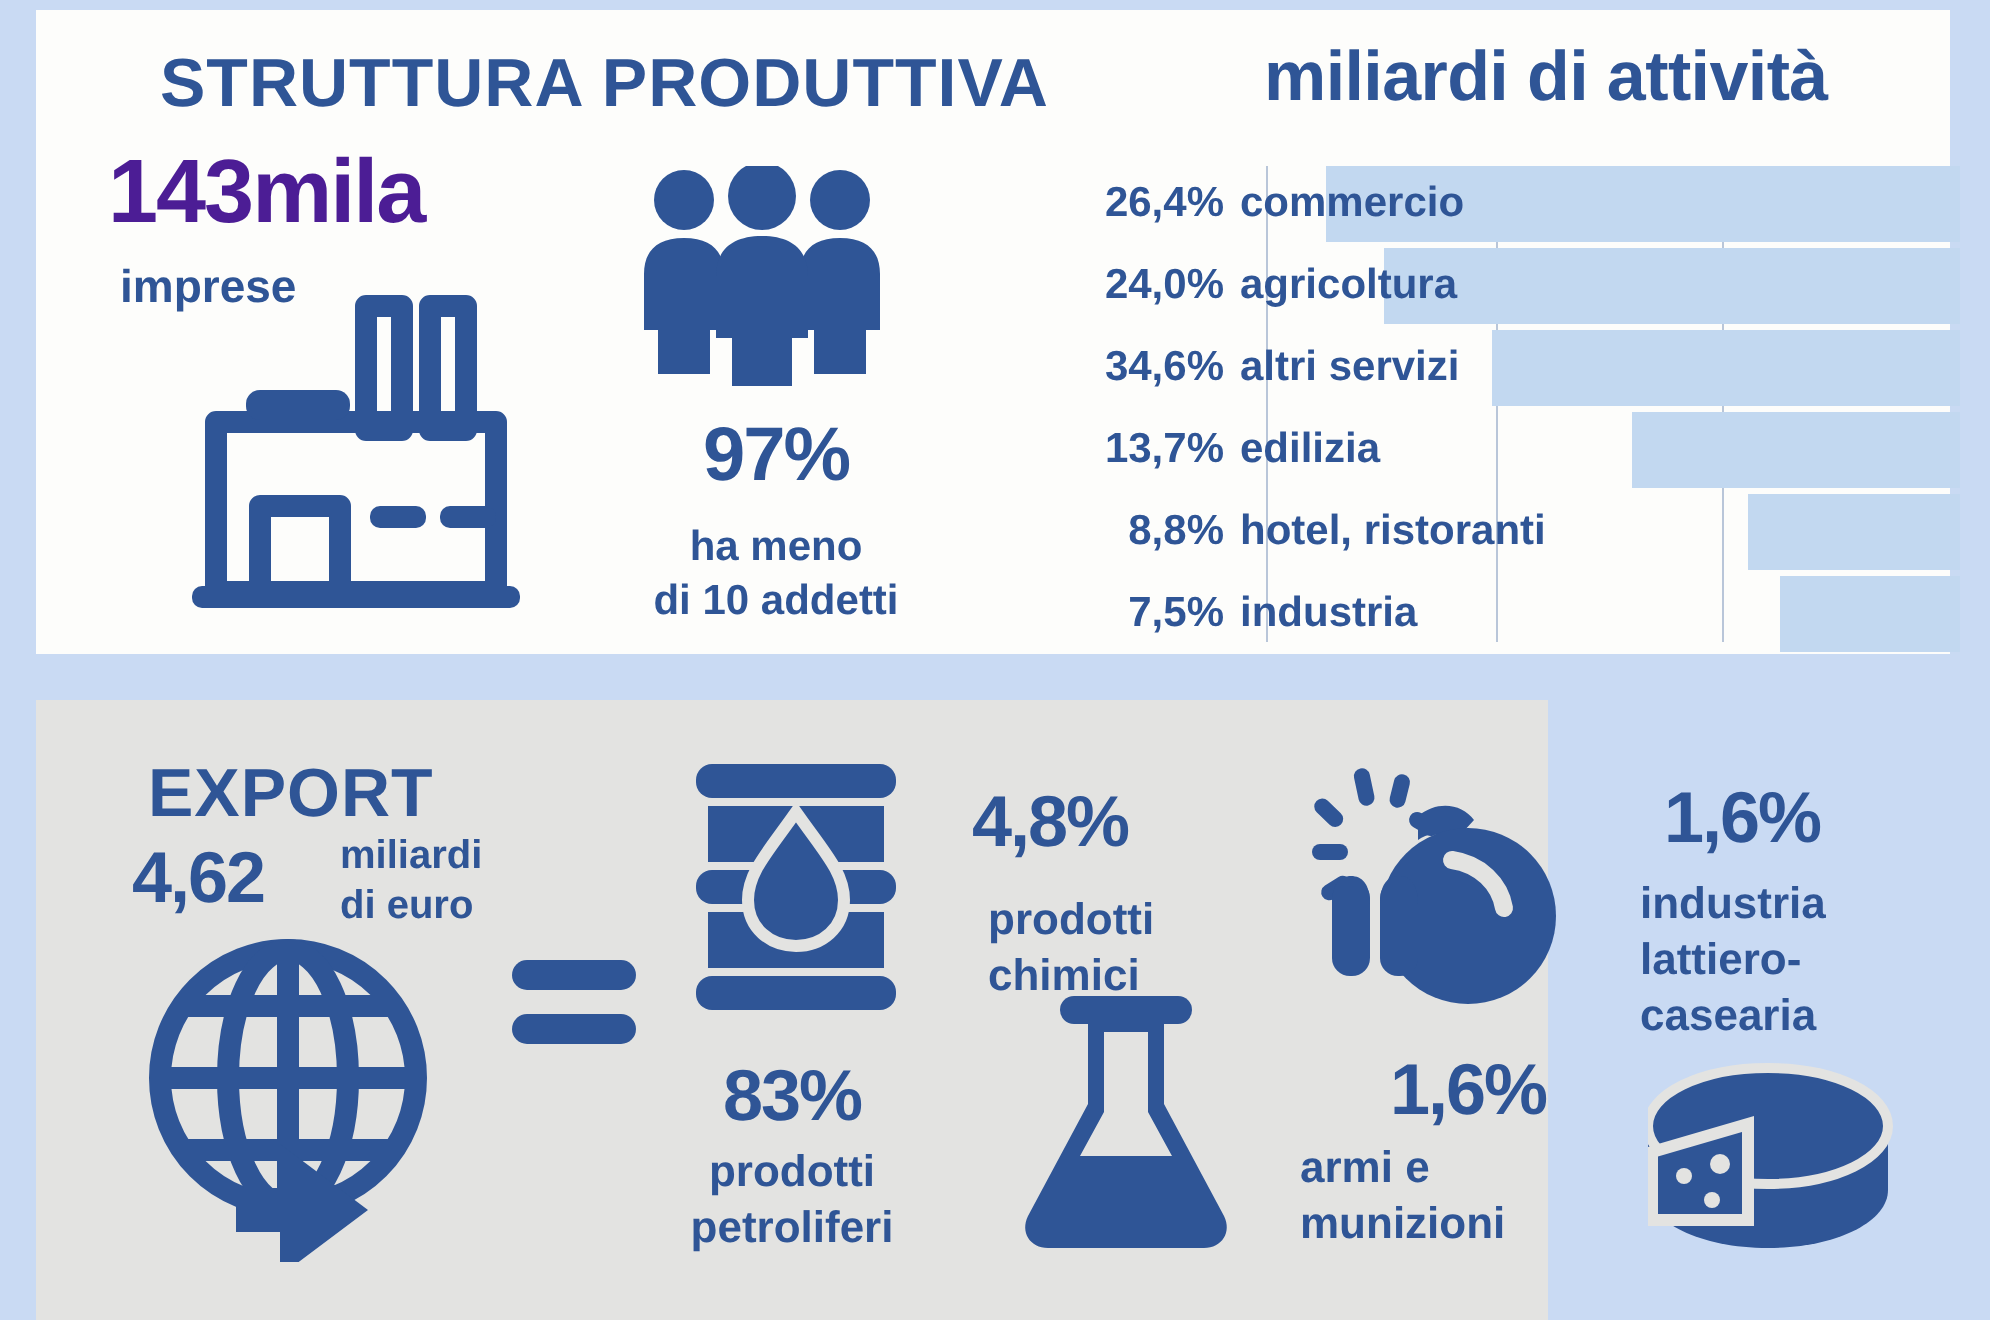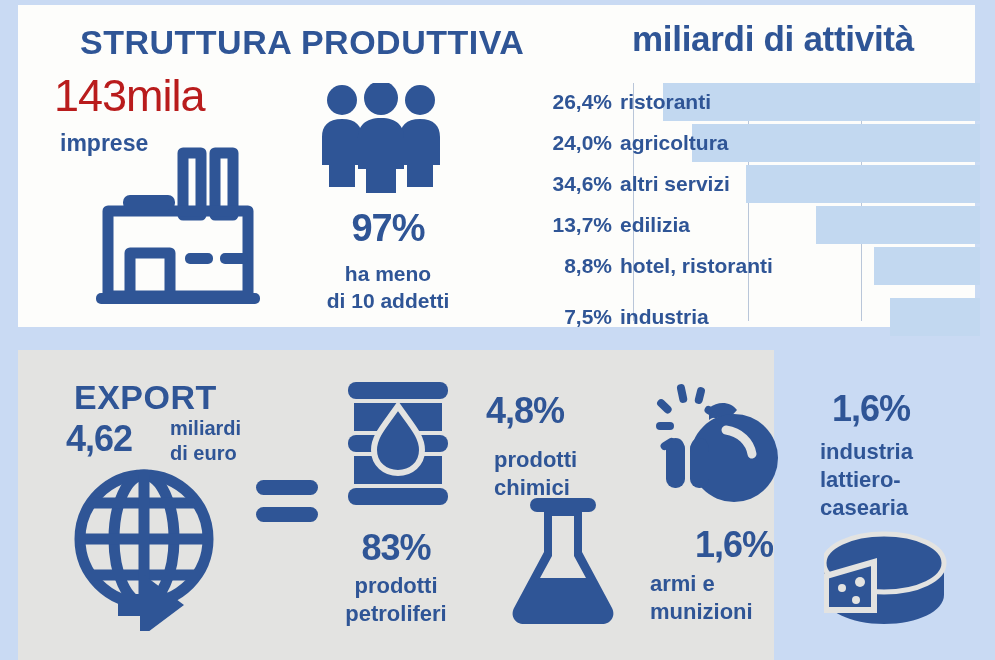--- a/index.html
+++ b/index.html
@@ -23,21 +23,21 @@
     color:#2f5596;
   }
   #title-settori{
     position:absolute;left:614px;top:14px;
     font-size:35px;font-weight:bold;letter-spacing:-.3px;
     color:#2f5596;
   }
 
   #big-number{
     position:absolute;left:36px;top:65px;
-    font-size:45px;font-weight:normal;color:#b91c1c;letter-spacing:-1px;
+    font-size:45px;font-weight:bold;color:#4c1d95;letter-spacing:-1px;
   }
   #big-number-sub{
     position:absolute;left:42px;top:125px;
     font-size:23px;font-weight:bold;color:#2f5596;
   }
 
   #factory-icon{position:absolute;left:70px;top:138px;}
   #people-icon{position:absolute;left:300px;top:78px;}
 
   #pct-97{
@@ -165,21 +165,21 @@
     <span>di 10 addetti</span>
   </div>
 
   <div id="bar-chart">
     <div class="grid-line" style="left:105px"></div>
     <div class="grid-line" style="left:220px"></div>
     <div class="grid-line" style="left:333px"></div>
   <div class="bar-row" style="top: 8px;">
         <div class="bar" style="left: 135.2px; width: 316.8px; background: rgb(194, 216, 240);"></div>
         <div class="bar-pct">26,4%</div>
-        <div class="bar-label">ristoranti</div>
+        <div class="bar-label">commercio</div>
       </div>
       <div class="bar-row" style="top: 49px;">
         <div class="bar" style="left: 164px; width: 288px; background: rgb(194, 216, 240);"></div>
         <div class="bar-pct">24,0%</div>
         <div class="bar-label">agricoltura</div>
       </div>
       <div class="bar-row" style="top: 90px;">
         <div class="bar" style="left: 218px; width: 234px; background: rgb(194, 216, 240);"></div>
         <div class="bar-pct">34,6%</div>
         <div class="bar-label">altri servizi</div>
@@ -187,21 +187,21 @@
       <div class="bar-row" style="top: 131px;">
         <div class="bar" style="left: 287.6px; width: 164.4px; background: rgb(194, 216, 240);"></div>
         <div class="bar-pct">13,7%</div>
         <div class="bar-label">edilizia</div>
       </div>
       <div class="bar-row" style="top: 172px;">
         <div class="bar" style="left: 346.4px; width: 105.6px; background: rgb(194, 216, 240);"></div>
         <div class="bar-pct">8,8%</div>
         <div class="bar-label">hotel, ristoranti</div>
       </div>
-      <div class="bar-row" style="top: 223px;">
+      <div class="bar-row" style="top: 213px;">
         <div class="bar" style="left: 362px; width: 90px; background: rgb(194, 216, 240);"></div>
         <div class="bar-pct">7,5%</div>
         <div class="bar-label">industria</div>
       </div>
     </div>
 </div>
 
 <div class="panel" id="bottom-panel">
   <div id="export-title">EXPORT</div>
   <div id="export-value">4,62</div>

